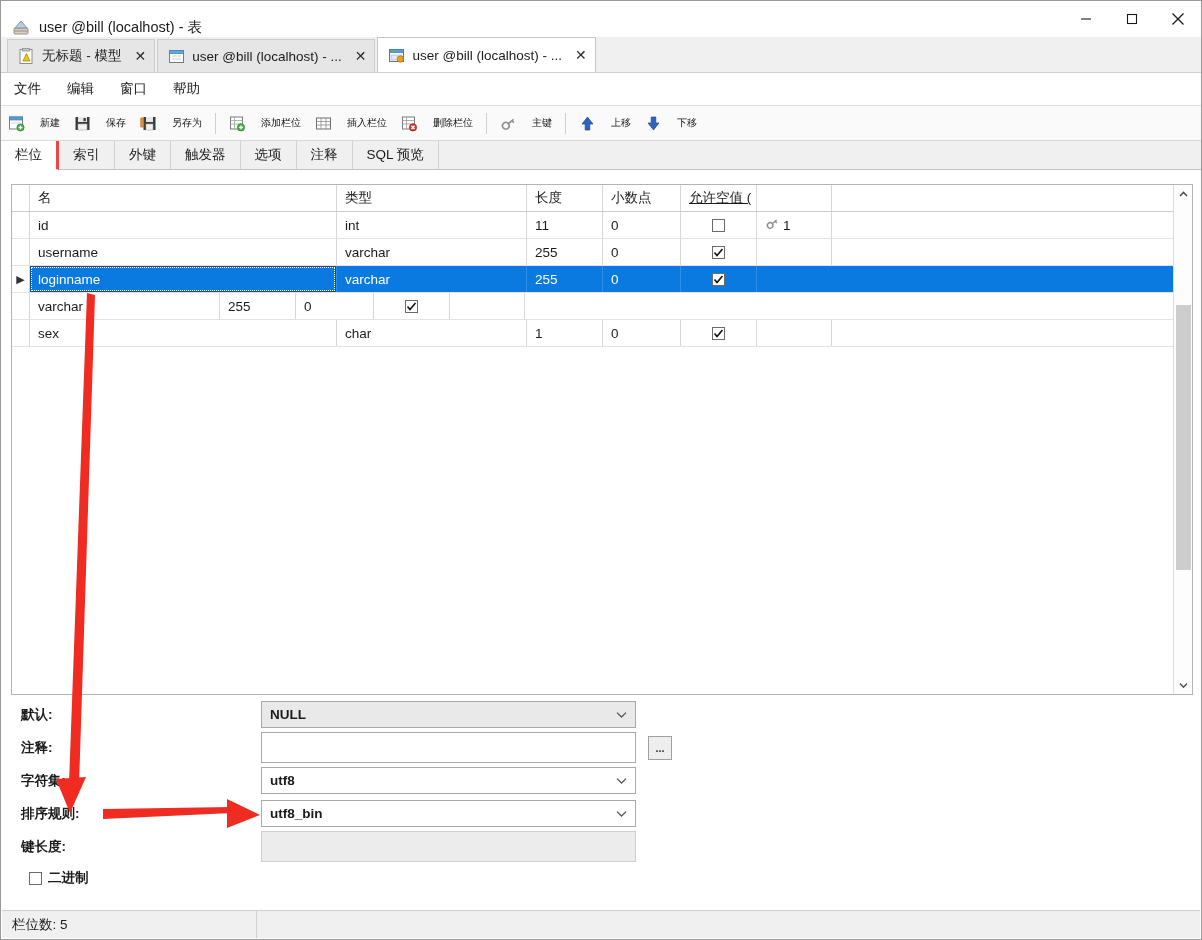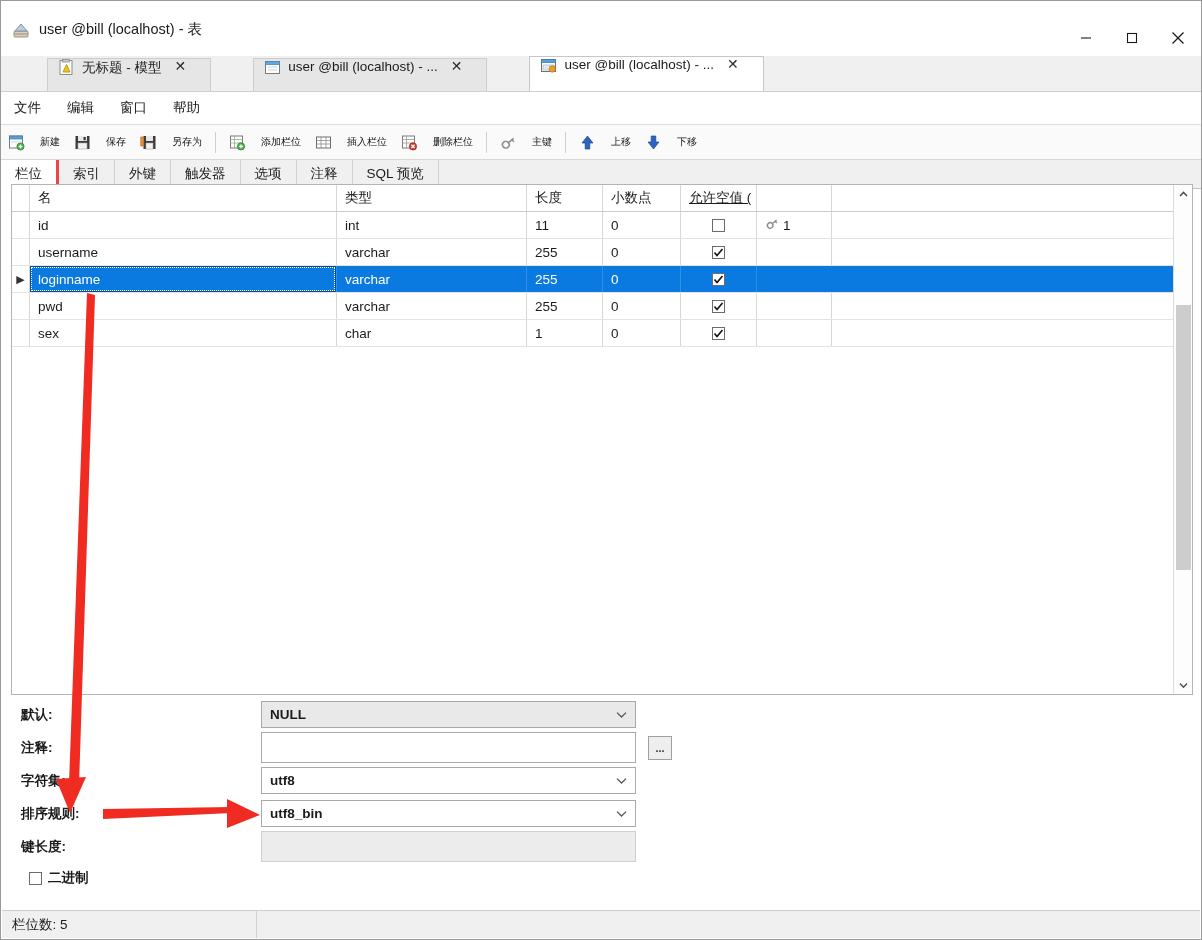--- a/index.html
+++ b/index.html
@@ -8,33 +8,33 @@
     background:#ffffff;
     font-family:"Liberation Sans","DejaVu Sans",sans-serif;
     font-size:13px;color:#000;
     overflow:hidden;
     -webkit-font-smoothing:antialiased;
   }
   .app{position:relative;width:1202px;height:940px;background:#fff;
        border:1px solid #9a9a9a;box-sizing:border-box;}
 
   
-  .titlebar{height:36px;display:flex;align-items:flex-start;background:#ffffff;position:relative;margin-top:19px;}
+  .titlebar{height:36px;display:flex;align-items:flex-end;background:#ffffff;position:relative;}
   .title-icon{width:20px;height:20px;margin-left:10px;margin-right:8px;position:relative;flex:0 0 auto;}
   .title-text{font-size:14.5px;color:#1a1a1a;white-space:nowrap;}
   .winbtns{position:absolute;right:0;top:0;height:36px;display:flex;}
   .winbtn{width:46px;height:36px;display:flex;align-items:center;justify-content:center;}
   .winbtn svg{display:block;}
 
   
   .tabstrip{height:36px;background:#f0f0f0;border-bottom:1px solid #cfcfcf;
             display:flex;align-items:flex-end;padding-left:6px;box-sizing:border-box;position:relative;}
-  .tab{height:33px;display:flex;padding:0 24px 0 10px;
+  .tab{height:33px;display:flex;align-items:center;padding:0 8px 0 10px;
        background:#e6e6e6;border:1px solid #cdcdcd;border-bottom:none;margin-right:2px;
-       box-sizing:border-box;white-space:nowrap;margin-left:40px;}
+       box-sizing:border-box;white-space:nowrap;}
   .tab.active{background:#ffffff;border-color:#c6c6c6;height:35px;}
   .tab .tabicon{width:17px;height:17px;margin-right:7px;flex:0 0 auto;position:relative;}
   .tab .tablabel{font-size:13.5px;color:#1b1b1b;}
   .tab .tabclose{margin-left:13px;font-size:14px;color:#2b2b2b;font-weight:600;line-height:1;}
 
   
   .menubar{height:32px;display:flex;align-items:center;background:#fff;border-bottom:1px solid #dcdcdc;text-align:right;}
   .menuitem{padding:0 13px;font-size:13.5px;color:#1b1b1b;line-height:32px;}
 
   
@@ -406,21 +406,20 @@
           <svg width="11" height="11" viewBox="0 0 11 11">
               <polyline points="1.5,5.5 4,8.5 9.5,2" fill="none" stroke="#111" stroke-width="1.6"></polyline>
             </svg>
         </span>
       </div>
       <div class="gcell c-key"></div>
     </div>
 
     <div class="grow">
       <div class="gcell c-ind"></div>
-      <div class="gcell c-name">pwd</div>
       <div class="gcell c-type">varchar</div>
       <div class="gcell c-len">255</div>
       <div class="gcell c-dec">0</div>
       <div class="gcell c-null">
         <span class="cbx">
           <svg width="11" height="11" viewBox="0 0 11 11">
               <polyline points="1.5,5.5 4,8.5 9.5,2" fill="none" stroke="#111" stroke-width="1.6"></polyline>
             </svg>
         </span>
       </div>

